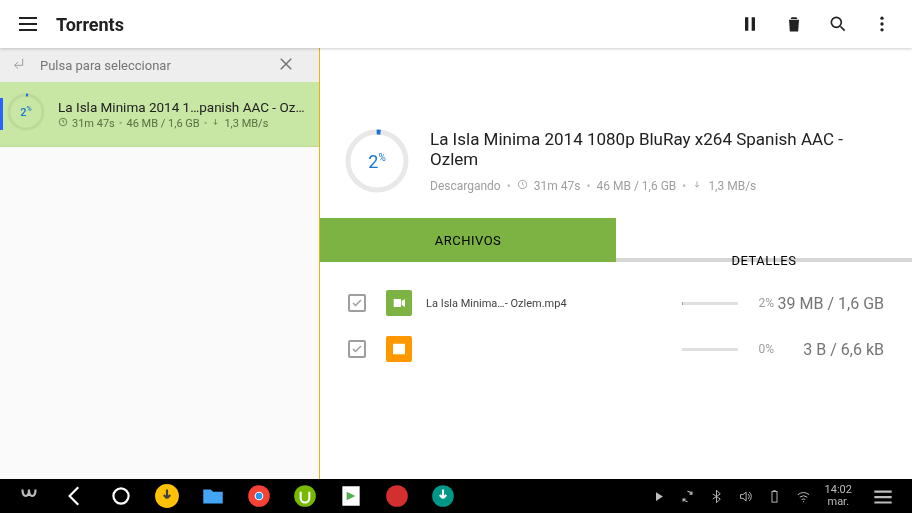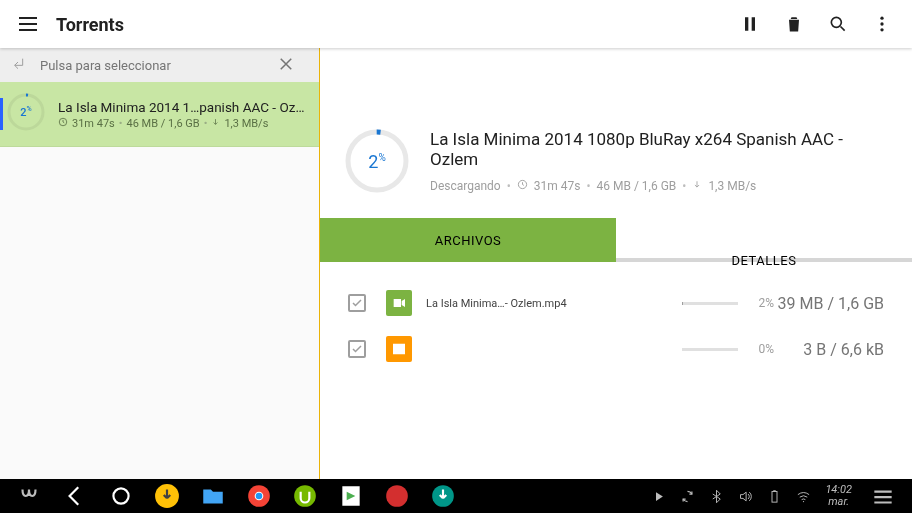--- a/index.html
+++ b/index.html
@@ -63,21 +63,21 @@
 .fbar .fill{position:absolute;left:0;top:0;bottom:0;background:#9e9e9e;}
 .fpct { width:26px; font-size:12px; color:#9e9e9e; text-align:right; }
 .fsize { width:110px; font-size:16px; color:#757575; text-align:right; }
 
 
 .taskbar { position:absolute; left:0; right:0; bottom:0; height:34px; background:#000; display:flex; align-items:center; padding:0 6px; }
 .taskbar .ticon { width:26px; height:26px; margin:0 10px; display:flex; align-items:center; justify-content:center; cursor:pointer;}
 .taskbar .spacer{flex:1;}
 .taskbar .sys { display:flex; align-items:center; gap:14px; margin-right:6px;}
 .taskbar .sys svg{width:15px;height:15px;fill:#bdbdbd;}
-.clock{ color:#bdbdbd; font-size:11px; line-height:1.1; text-align:center; margin:0 8px;font-style:italic;}
+.clock{ color:#bdbdbd; font-size:11px; line-height:1.1; text-align:center; margin:0 8px;}
 </style>
 </head>
 <body>
 
 <div class="app">
   <div class="appbar">
     <div class="ham">
       <svg viewBox="0 0 24 24">
           <path d="M3 6h18M3 12h18M3 18h18" stroke="#212121" stroke-width="2" fill="none"></path>
         </svg>

